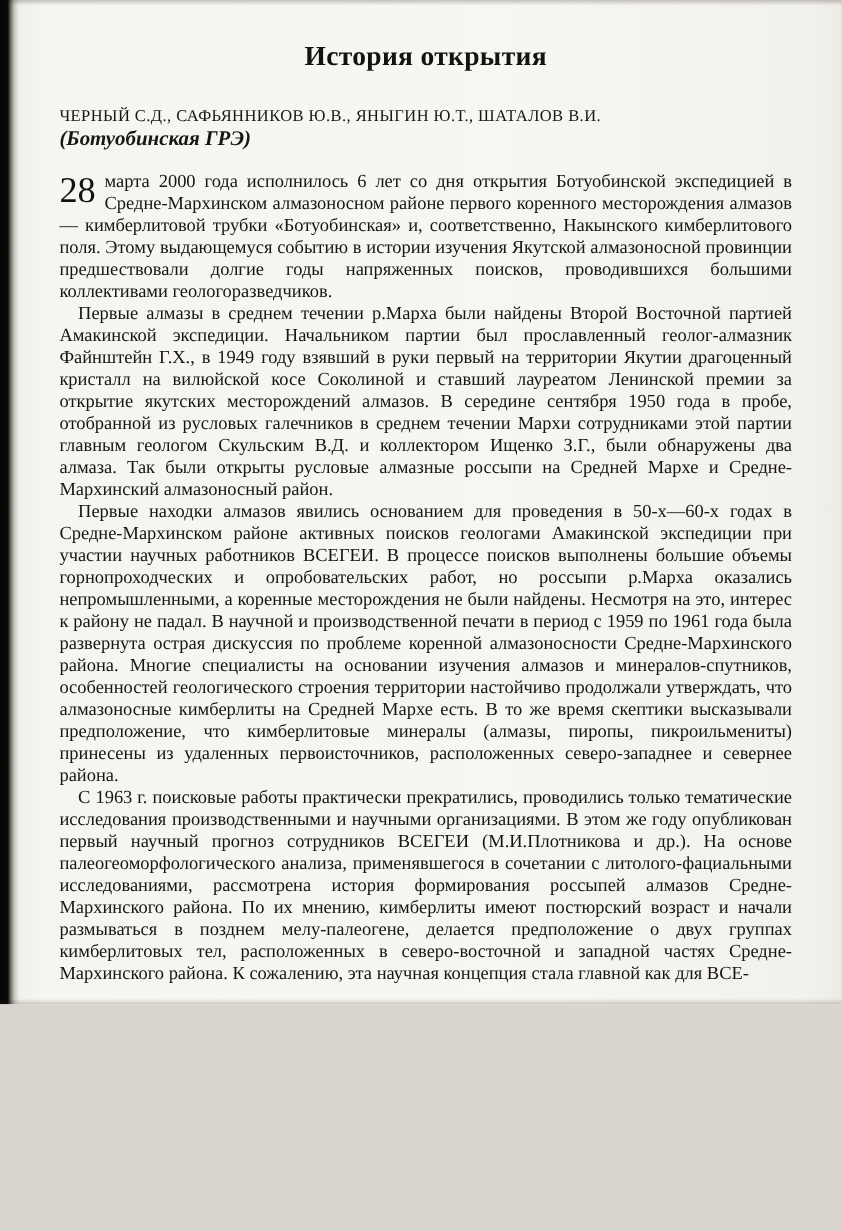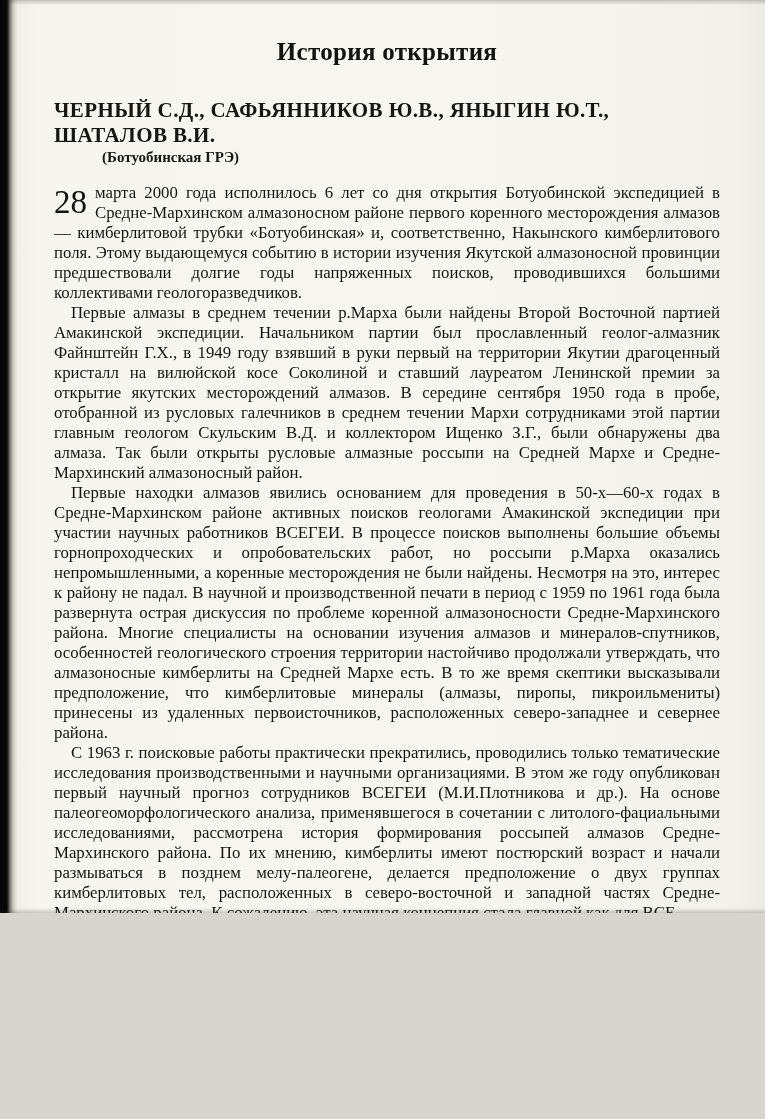--- a/index.html
+++ b/index.html
@@ -34,31 +34,31 @@
   .title {
     text-align:center;
     font-weight:bold;
     font-size:25px;
     line-height:31px;
     letter-spacing:0.3px;
     color:#151310;
   }
   .byline-block { margin-top:31px; }
   .byline {
-    font-size:21px;
-    font-weight:bold;
+    font-size:15px;
+    font-weight:normal;
     letter-spacing:0.4px;
     color:#181613;
   }
   .affiliation {
-    font-size:15px;
+    font-size:19px;
     font-weight:bold;
+    font-style:italic;
     margin-top:1px;
     color:#181613;
-    margin-left:48px;
   }
   .body-text {
     margin-top:17px;
     font-size:16.8px;
     line-height:20px;
     text-align:justify;
     color:#171511;
   }
   p.para { text-indent:17px; margin:0; }
   p.para.first { text-indent:0; }

